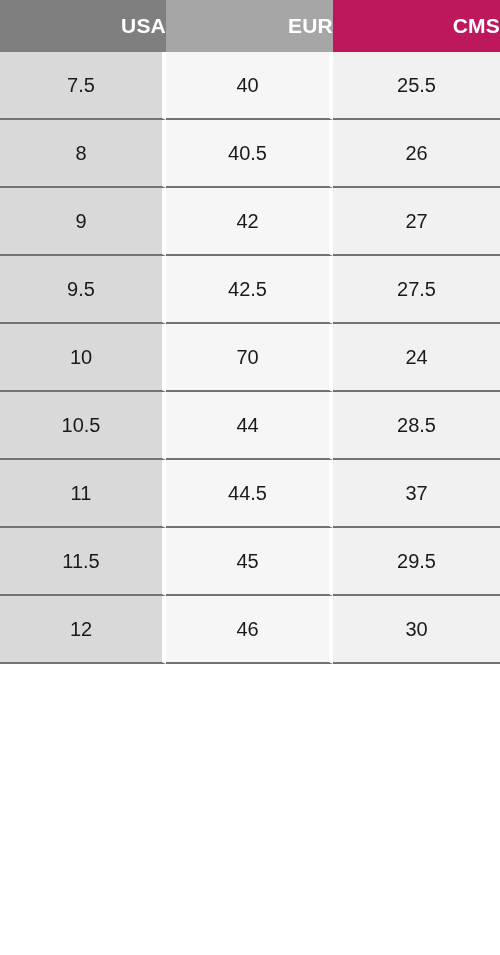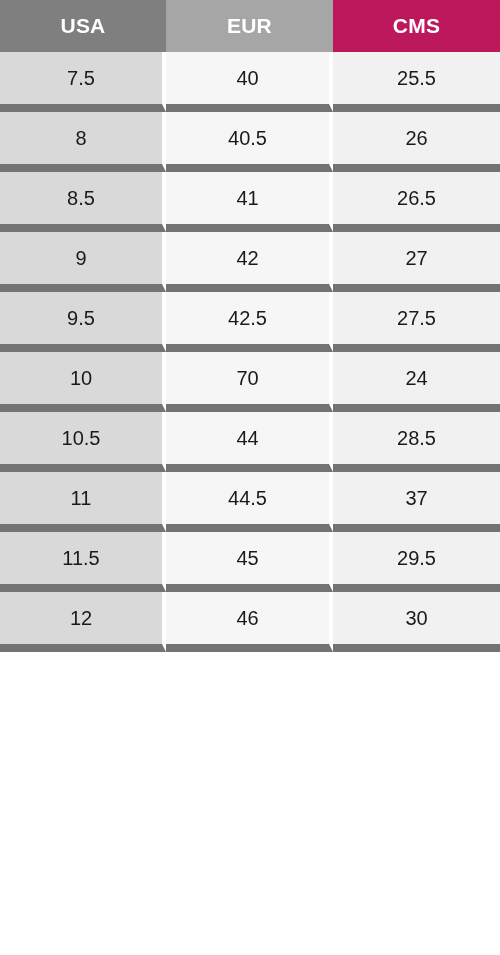--- a/index.html
+++ b/index.html
@@ -21,38 +21,38 @@
     table-layout: fixed;
   }
 
   
   #size-table thead th {
     height: 52px;
     padding: 0;
     font-size: 21px;
     font-weight: bold;
     color: #ffffff;
-    text-align: center;
+    text-align: right;
     vertical-align: middle;
     letter-spacing: 0.2px;
   }
   th.col-usa  { background: #7f7f7f; width: 166px; }
   th.col-eur  { background: #a6a6a6; width: 167px; }
   th.col-cms  { background: #be185d; width: 167px; }
 
   
   #size-table tbody td {
     height: 52px;
-    padding: 0;
+    padding: 7px;
     font-size: 20px;
     font-weight: normal;
     color: #1a1a1a;
     text-align: center;
     vertical-align: middle;
-    border-bottom: 8px solid #737373;
+    border-bottom: 2px solid #737373;
     background-clip: padding-box;
   }
   td.cell-usa {
     background: #d9d9d9;
     border-right: 4px solid #ffffff;
     width: 166px;
   }
   td.cell-eur {
     background: #f6f6f6;
     border-right: 4px solid #ffffff;
@@ -82,25 +82,20 @@
       <td class="cell-usa">7.5</td>
       <td class="cell-eur">40</td>
       <td class="cell-cms">25.5</td>
     </tr>
     <tr>
       <td class="cell-usa">8</td>
       <td class="cell-eur">40.5</td>
       <td class="cell-cms">26</td>
     </tr>
     <tr>
-      <td class="cell-usa">8.5</td>
-      <td class="cell-eur">41</td>
-      <td class="cell-cms">26.5</td>
-    </tr>
-    <tr>
       <td class="cell-usa">9</td>
       <td class="cell-eur">42</td>
       <td class="cell-cms">27</td>
     </tr>
     <tr>
       <td class="cell-usa">9.5</td>
       <td class="cell-eur">42.5</td>
       <td class="cell-cms">27.5</td>
     </tr>
     <tr>

